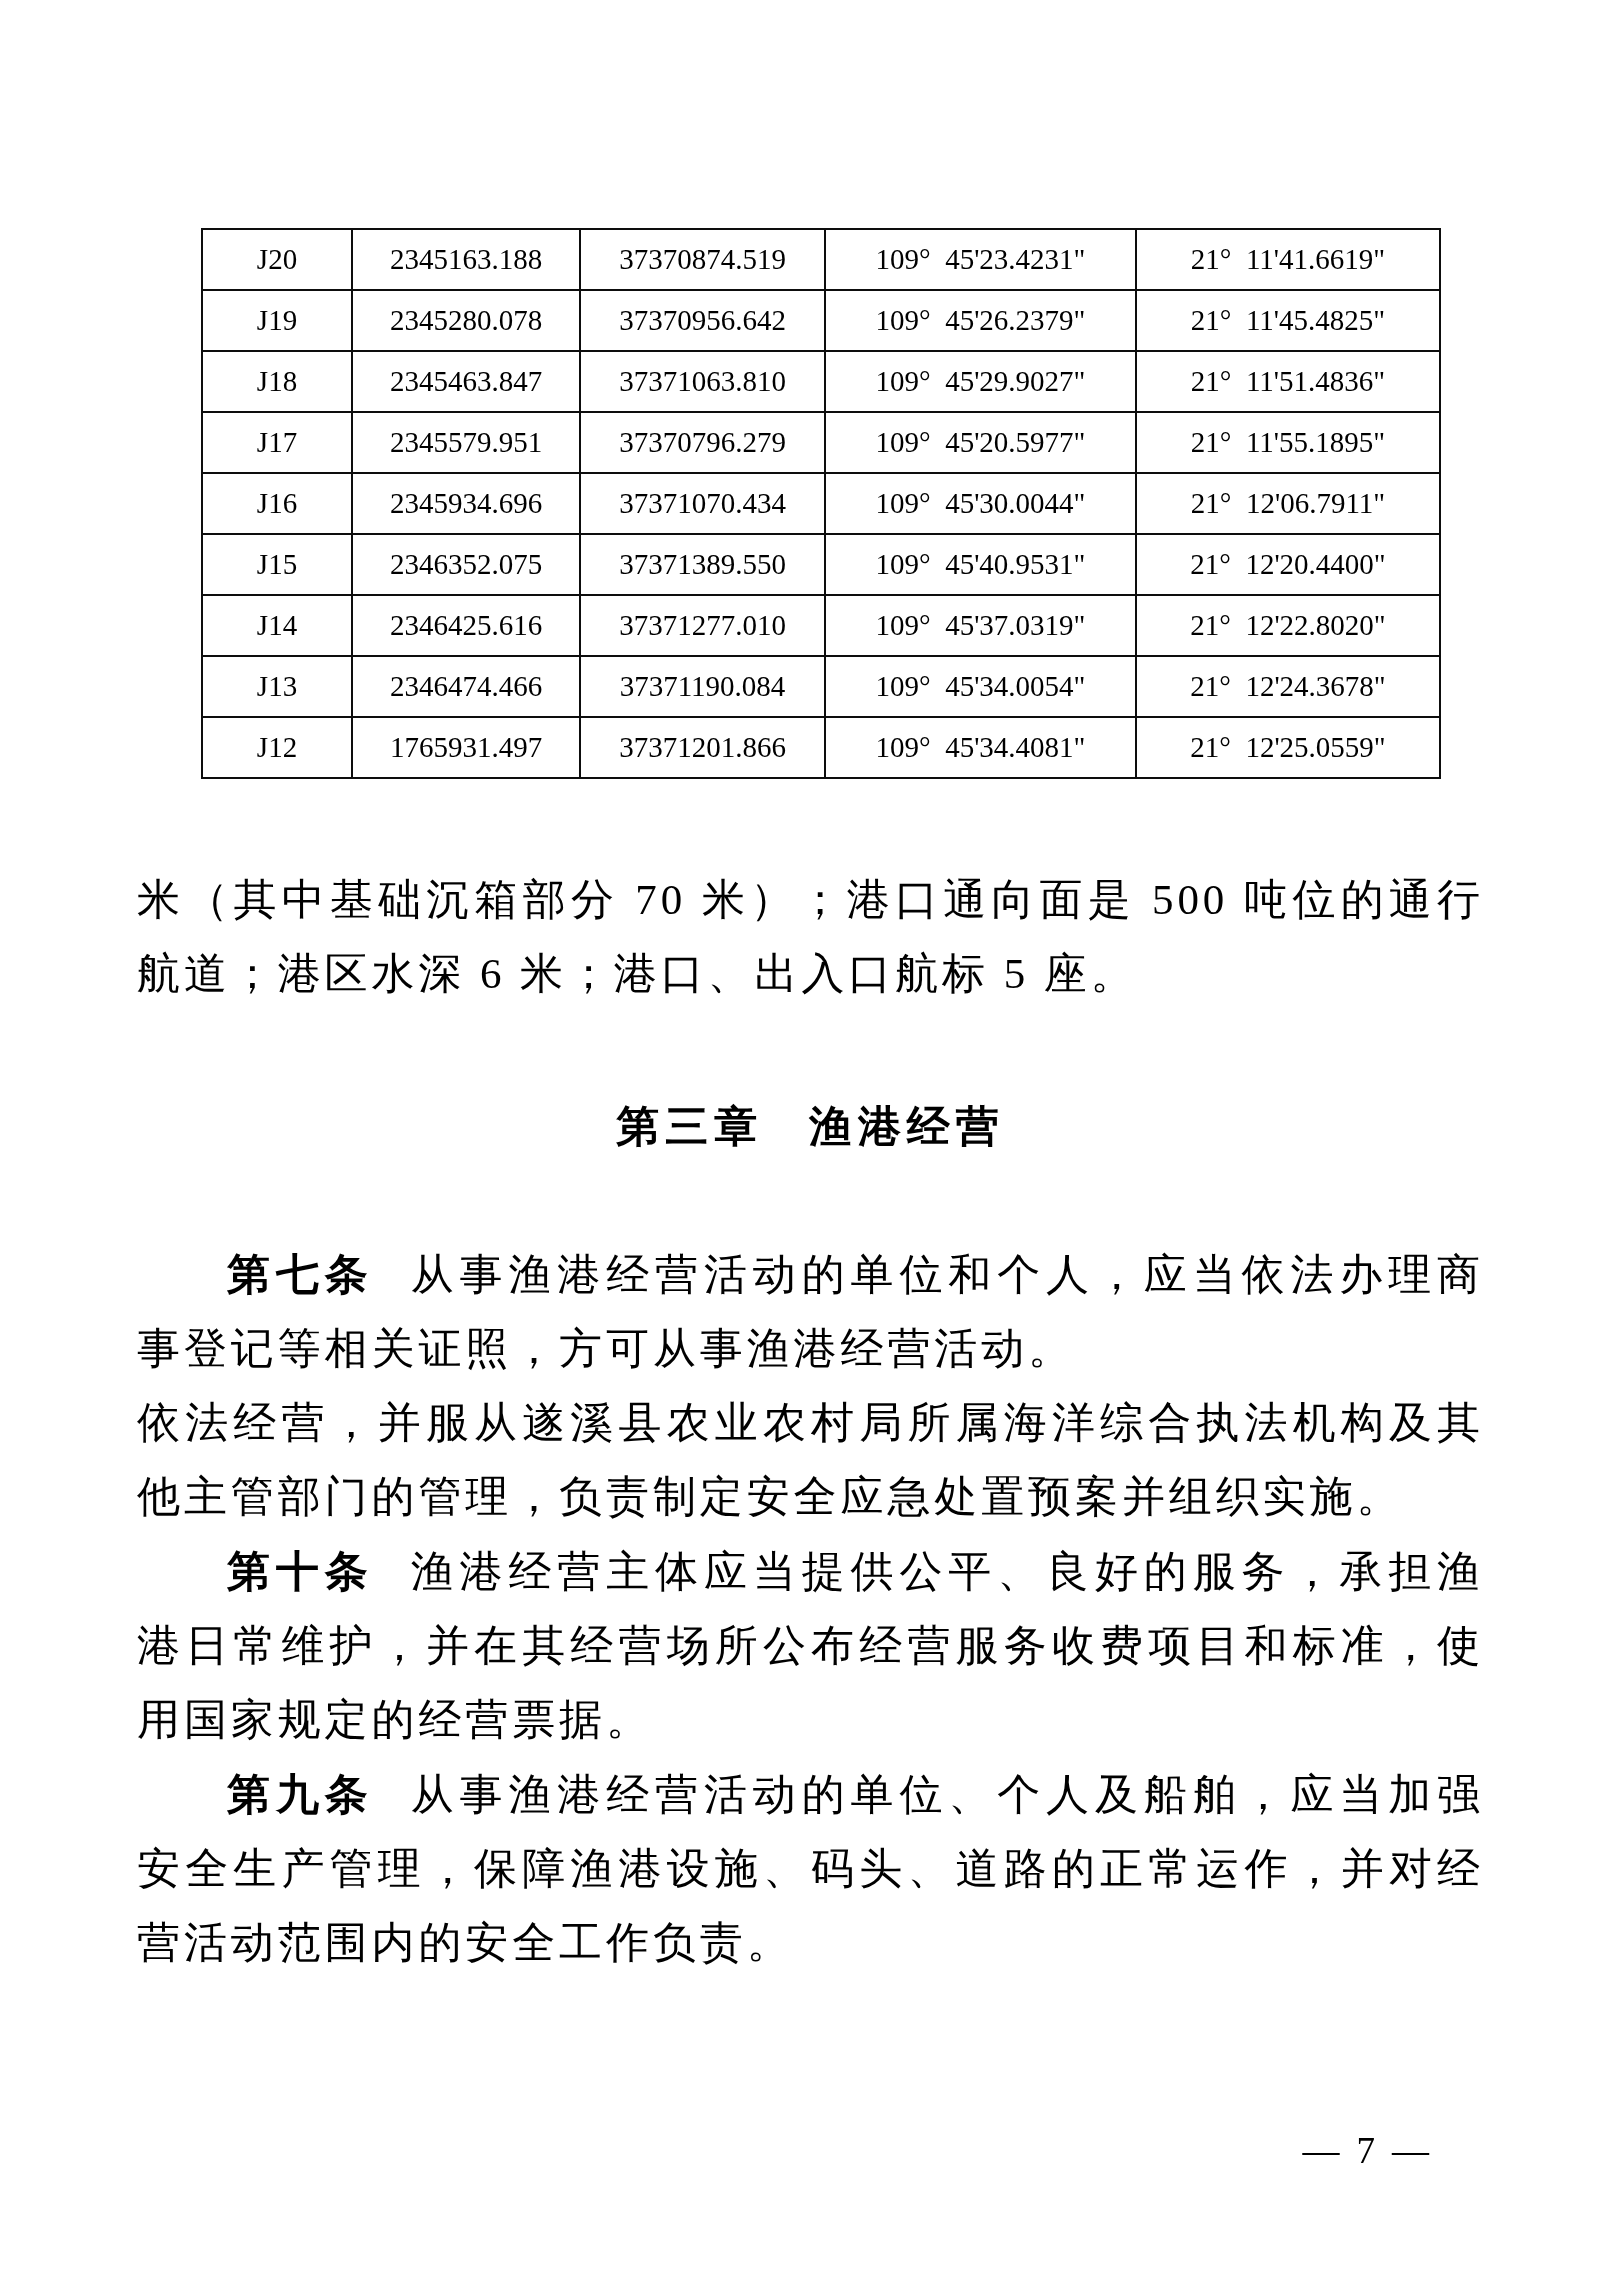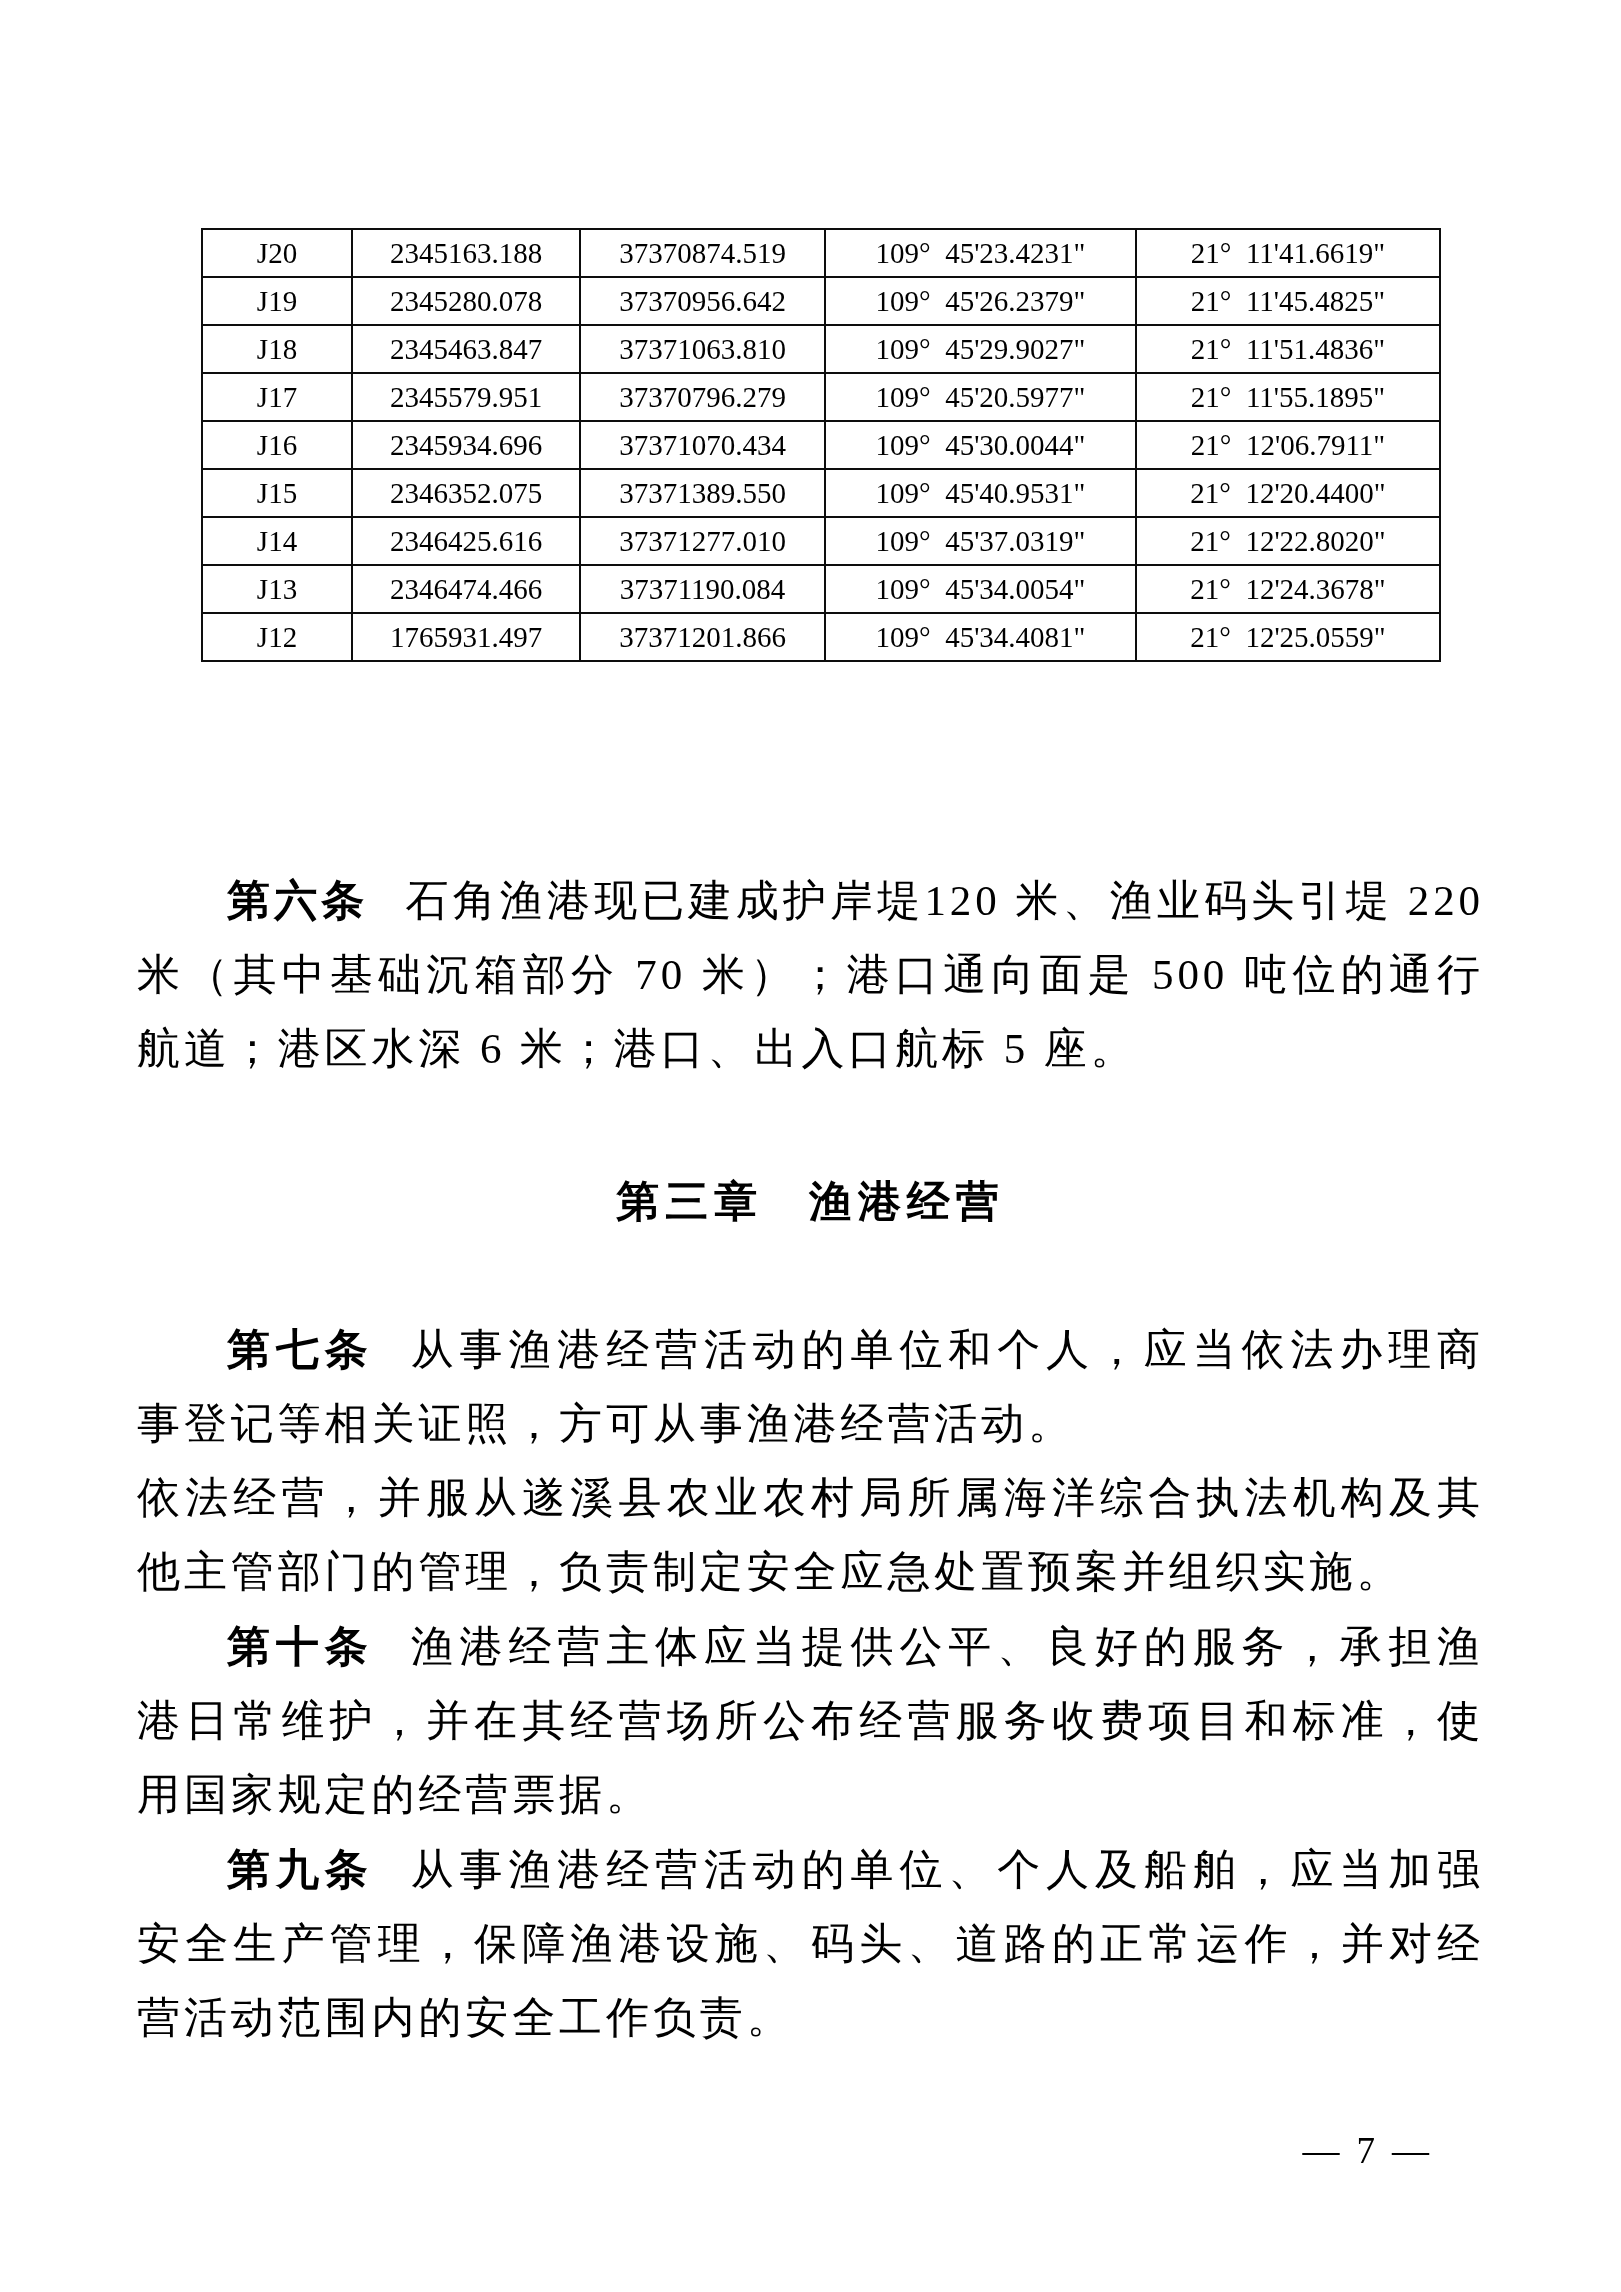--- a/index.html
+++ b/index.html
@@ -15,21 +15,21 @@
   table.coordinate-table {
     position:absolute; left:201px; top:228px;
     width:1238px;
     border-collapse:collapse; table-layout:fixed;
     font-family:"Liberation Serif","DejaVu Serif",serif;
     font-size:29px;
   }
   table.coordinate-table td {
     border:2px solid #0d0d0d;
     text-align:center; vertical-align:middle;
-    height:48px;
+    height:61px;
     white-space:pre;
     padding:0;
     overflow:hidden;
   }
   .body-text {
     position:absolute; left:137px; top:863px;
     width:1347px;
     font-size:43px; line-height:74px;
     letter-spacing:3.9px;
   }
@@ -134,21 +134,20 @@
         <td>37371201.866</td>
         <td>109°  45'34.4081"</td>
         <td>21°  12'25.0559"</td>
       </tr>
     </tbody>
   </table>
 
   <div class="body-text">
 
     <div class="paragraph">
-      <div class="line full first"><span class="art-label">第六条</span><span>石角渔港现已建成护岸堤120 米、渔业码头引堤 220</span></div>
       <div class="line full">米（其中基础沉箱部分 70 米）；港口通向面是 500 吨位的通行</div>
       <div class="line last">航道；港区水深 6 米；港口、出入口航标 5 座。</div>
     </div>
 
     <div class="chapter-heading"><span>第三章</span><span class="heading-title">渔港经营</span></div>
 
     <div class="paragraph">
       <div class="line full first"><span class="art-label">第七条</span><span>从事渔港经营活动的单位和个人，应当依法办理商</span></div>
       <div class="line last">事登记等相关证照，方可从事渔港经营活动。</div>
     </div>

